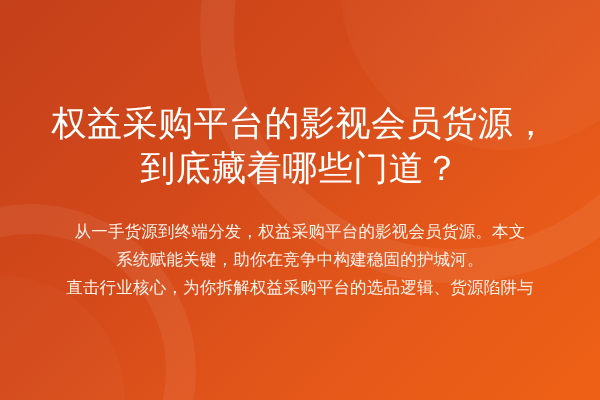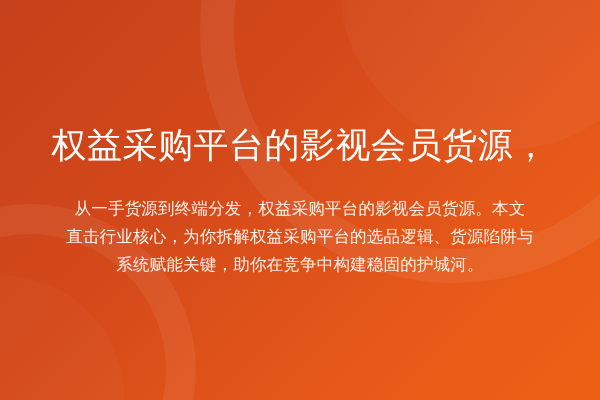--- a/index.html
+++ b/index.html
@@ -128,22 +128,23 @@
   <div class="ring" id="ring-top-right"></div>
   <div id="glow-top-right"></div>
 
   <div class="ring" id="ring-bottom-left"></div>
   <div id="glow-bottom-left"></div>
 
   <div id="content">
 
     <h1 id="title">
       <span class="title-line">权益采购平台的影视会员货源，</span>
+      <span class="title-line">到底藏着哪些门道？</span>
     </h1>
 
     <p id="subtitle">
       <span class="sub-line">从一手货源到终端分发，权益采购平台的影视会员货源。本文</span>
+      <span class="sub-line">系统赋能关键，助你在竞争中构建稳固的护城河。</span>
       <span class="sub-line">直击行业核心，为你拆解权益采购平台的选品逻辑、货源陷阱与</span>
-      <span class="sub-line">系统赋能关键，助你在竞争中构建稳固的护城河。</span>
     </p>
 
   </div>
 </div>
 
 </body></html>

